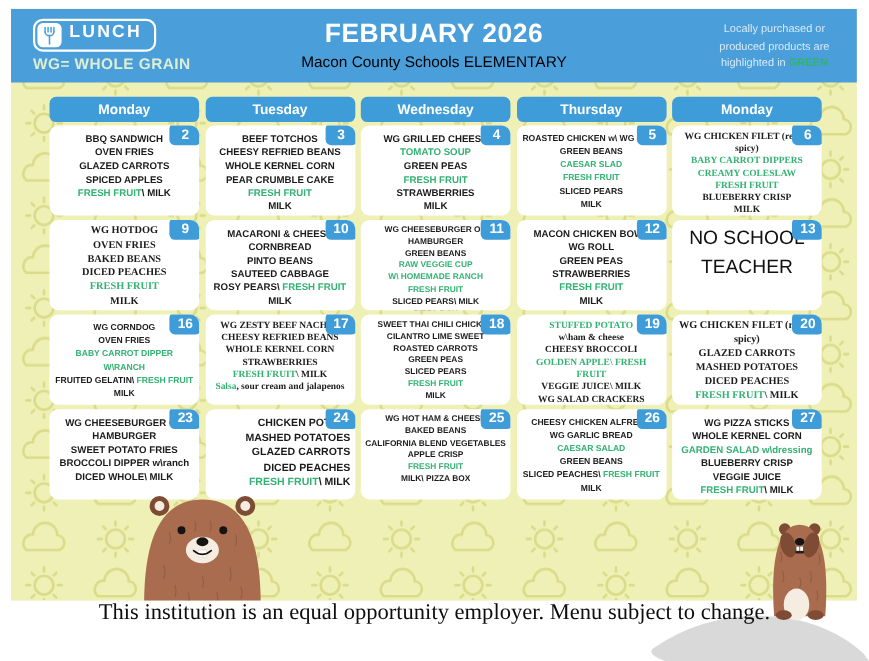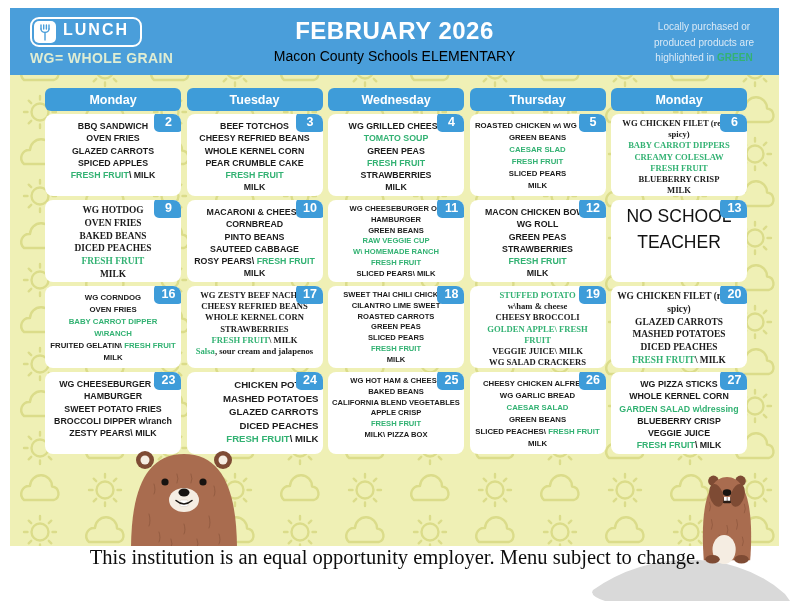--- a/index.html
+++ b/index.html
@@ -288,21 +288,21 @@
             </div>
           </div>
         </div>
         <div class="week-row">
           <div class="cell sans">
             <div class="badge">23</div>
             <div class="menu">
               <div class="line"><span>WG CHEESEBURGER OR HAMBURGER</span></div>
               <div class="line"><span>SWEET POTATO FRIES</span></div>
               <div class="line"><span>BROCCOLI DIPPER w\ranch</span></div>
-              <div class="line"><span>ZESTY PEARS\ MILK</span></div>
+              <div class="line"><span>DICED WHOLE\ MILK</span></div>
             </div>
           </div>
           <div class="cell big">
             <div class="badge">24</div>
             <div class="menu">
               <div class="line"><span>CHICKEN POT PIE</span></div>
               <div class="line"><span>MASHED POTATOES</span></div>
               <div class="line"><span>GLAZED CARROTS</span></div>
               <div class="line"><span>DICED PEACHES</span></div>
               <div class="line"><span class="green">FRESH FRUIT</span><span>\ MILK</span></div>

